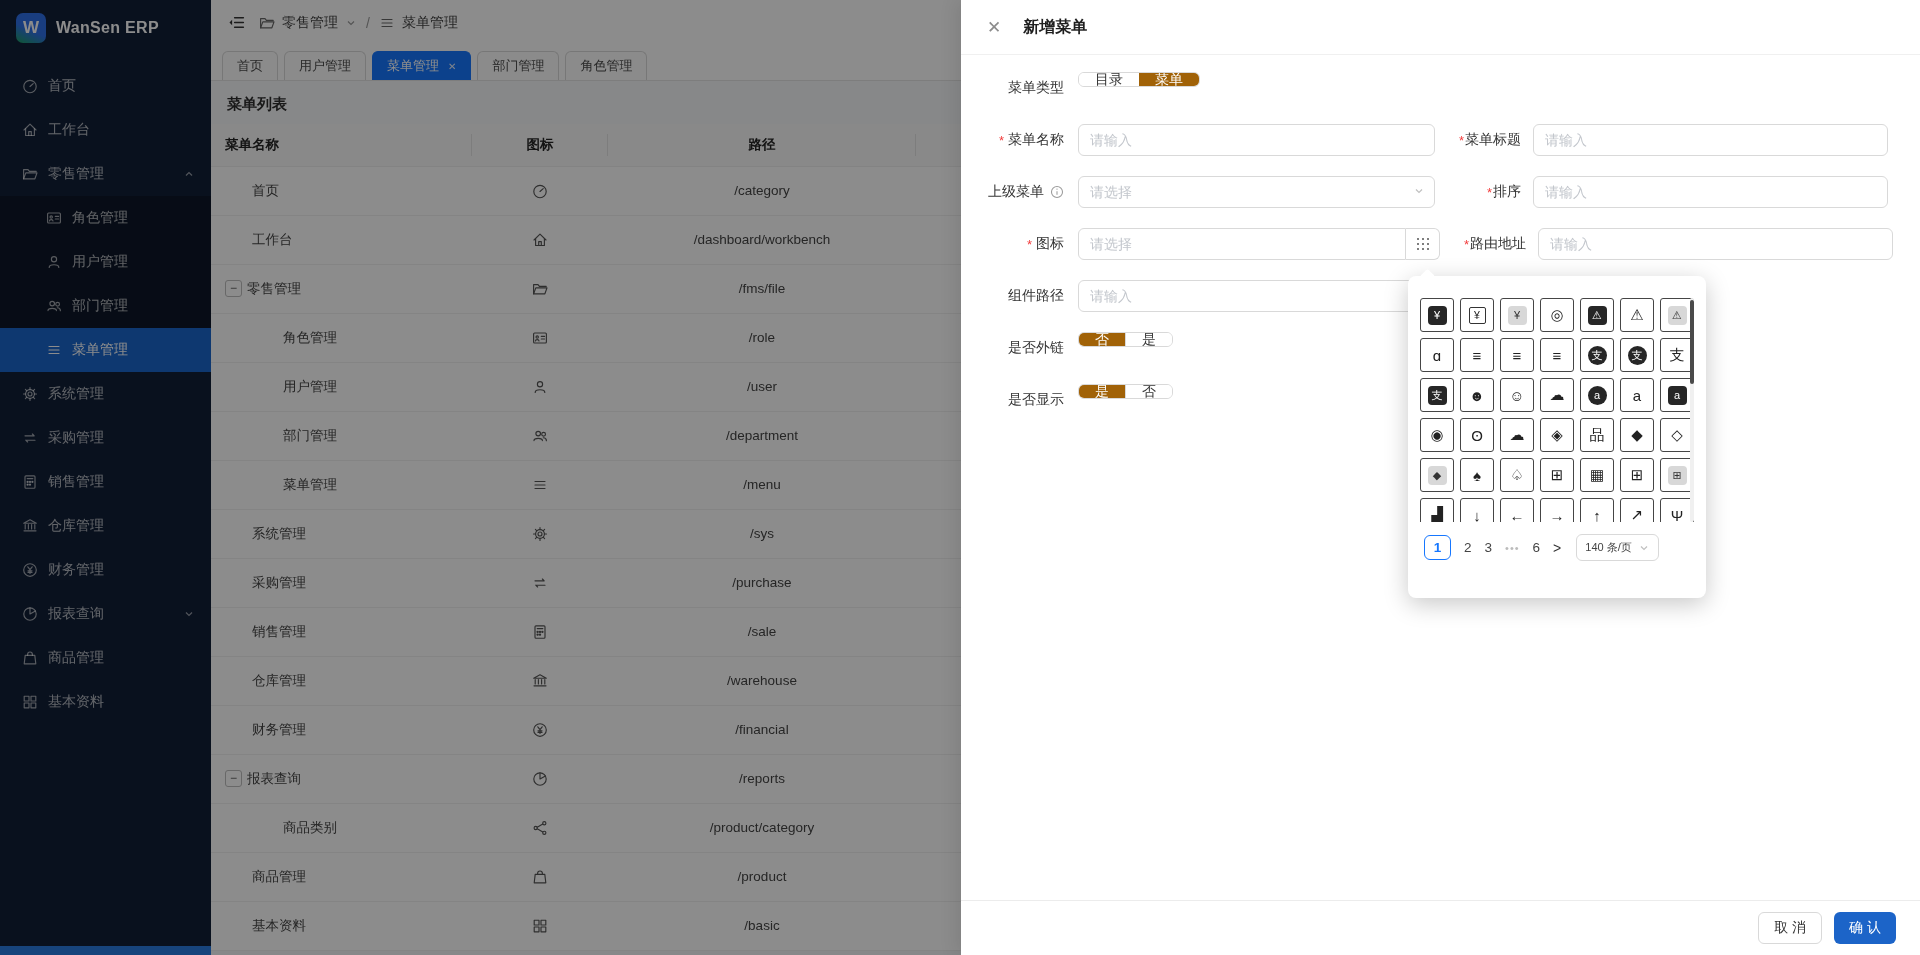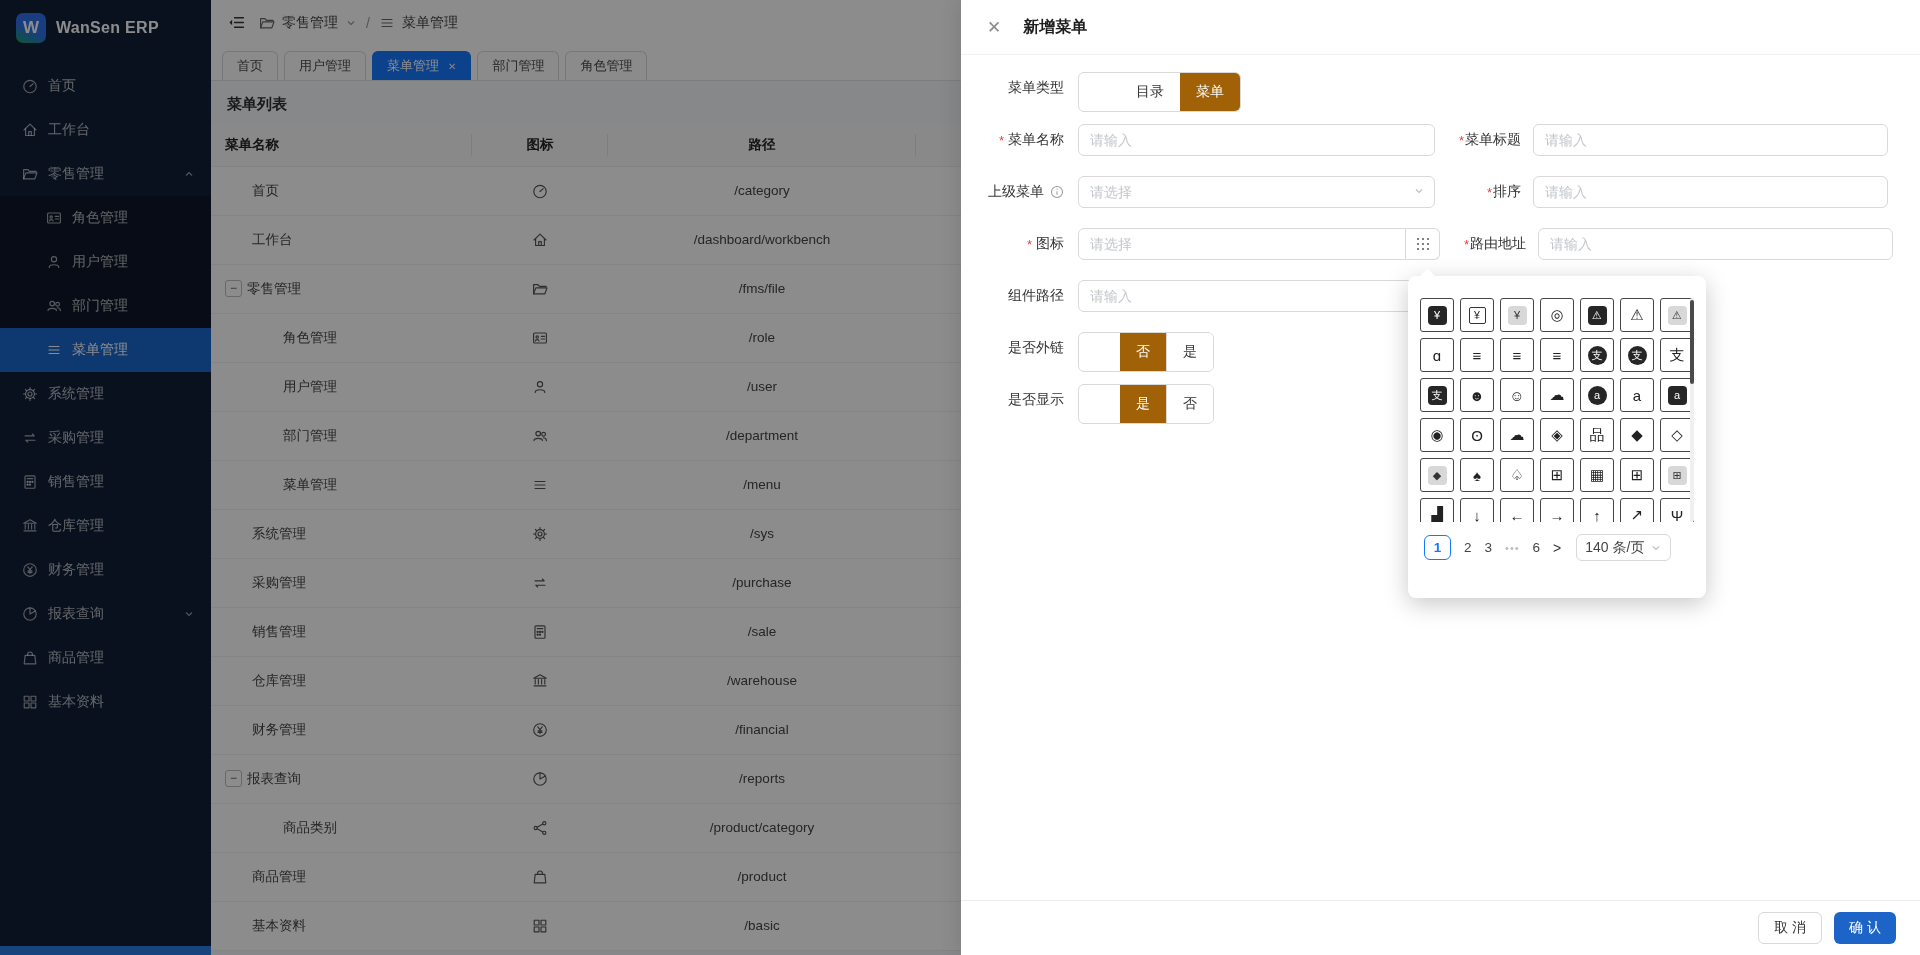--- a/index.html
+++ b/index.html
@@ -94,21 +94,21 @@
   .sel-chev { position:absolute; right:10px; top:9px; color:#c0c0c0; pointer-events:none; display:flex; }
   .inp-group { display:flex; }
   .inp-group .inp { border-radius:6px 0 0 6px; width:328px; }
   .addon { width:34px; height:32px; border:1px solid #d9d9d9; border-left:none;
     border-radius:0 6px 6px 0; display:flex; align-items:center; justify-content:center;
     cursor:pointer; background:#fff; }
   .dots9 { width:2px; height:2px; border-radius:50%; background:#555;
     box-shadow:0 5px 0 #555,0 10px 0 #555,5px 0 0 #555,5px 5px 0 #555,5px 10px 0 #555,
     10px 0 0 #555,10px 5px 0 #555,10px 10px 0 #555; margin:-10px 0 0 -10px; }
   .seg-grp { display:inline-flex; border:1px solid #d9d9d9; border-radius:6px;
-    overflow:hidden; background:#fff; height:40px;padding-left:41px; }
+    overflow:hidden; background:#fff; height:15px; }
   .seg { padding:0 16px; display:flex; align-items:center; font-size:14px; color:#333;
     cursor:pointer; background:#fff; }
   .seg + .seg { border-left:1px solid #d9d9d9; }
   .seg.on { background:#a16207; color:#fff; border-left:none; }
   .dw-foot { position:absolute; left:0; right:0; bottom:0; height:55px;
     border-top:1px solid #ececec; display:flex; align-items:center;
     justify-content:flex-end; gap:12px; padding-right:24px; background:#fff; }
   .btn { height:32px; padding:0 15px; border-radius:6px; font-size:14px; cursor:pointer;
     display:flex; align-items:center; font-family:inherit; }
   .btn-plain { border:1px solid #d9d9d9; background:#fff; color:#333; }
@@ -143,21 +143,21 @@
   .pk-thumb { position:absolute; top:2px; left:0; width:4px; height:84px;
     background:#4a4a4a; border-radius:2px; cursor:pointer; }
   .pk-pager { display:flex; align-items:center; margin-top:12px; gap:13px;
     font-size:13.5px; color:#444; padding-left:4px; }
   .pg { cursor:pointer; }
   .pg.on { width:27px; height:25px; border:1.5px solid #1677ff; border-radius:6px;
     color:#1677ff; font-weight:700; display:flex; align-items:center; justify-content:center; }
   .pg.dots { color:#bbb; letter-spacing:1px; font-size:11px; }
   .pg.next { color:#333; font-size:14px; }
   .pk-size { margin-left:2px; height:27px; border:1px solid #d9d9d9; border-radius:6px;
-    display:flex; align-items:center; padding:0 8px; gap:6px; font-size:14px;
+    display:flex; align-items:center; padding:0 8px; gap:6px; font-size:11px;
     color:#444; cursor:pointer; }
   .pk-size .chev { color:#c0c0c0; display:flex; }
   .icn svg, .fold-btn svg, .crumb-chev svg, .sb-chev svg, .sel-chev svg, .info-i svg,
   .row-icn svg, .chev svg { display:block; }
 </style>
 </head>
 <body>
 
 <div id="app">
 

